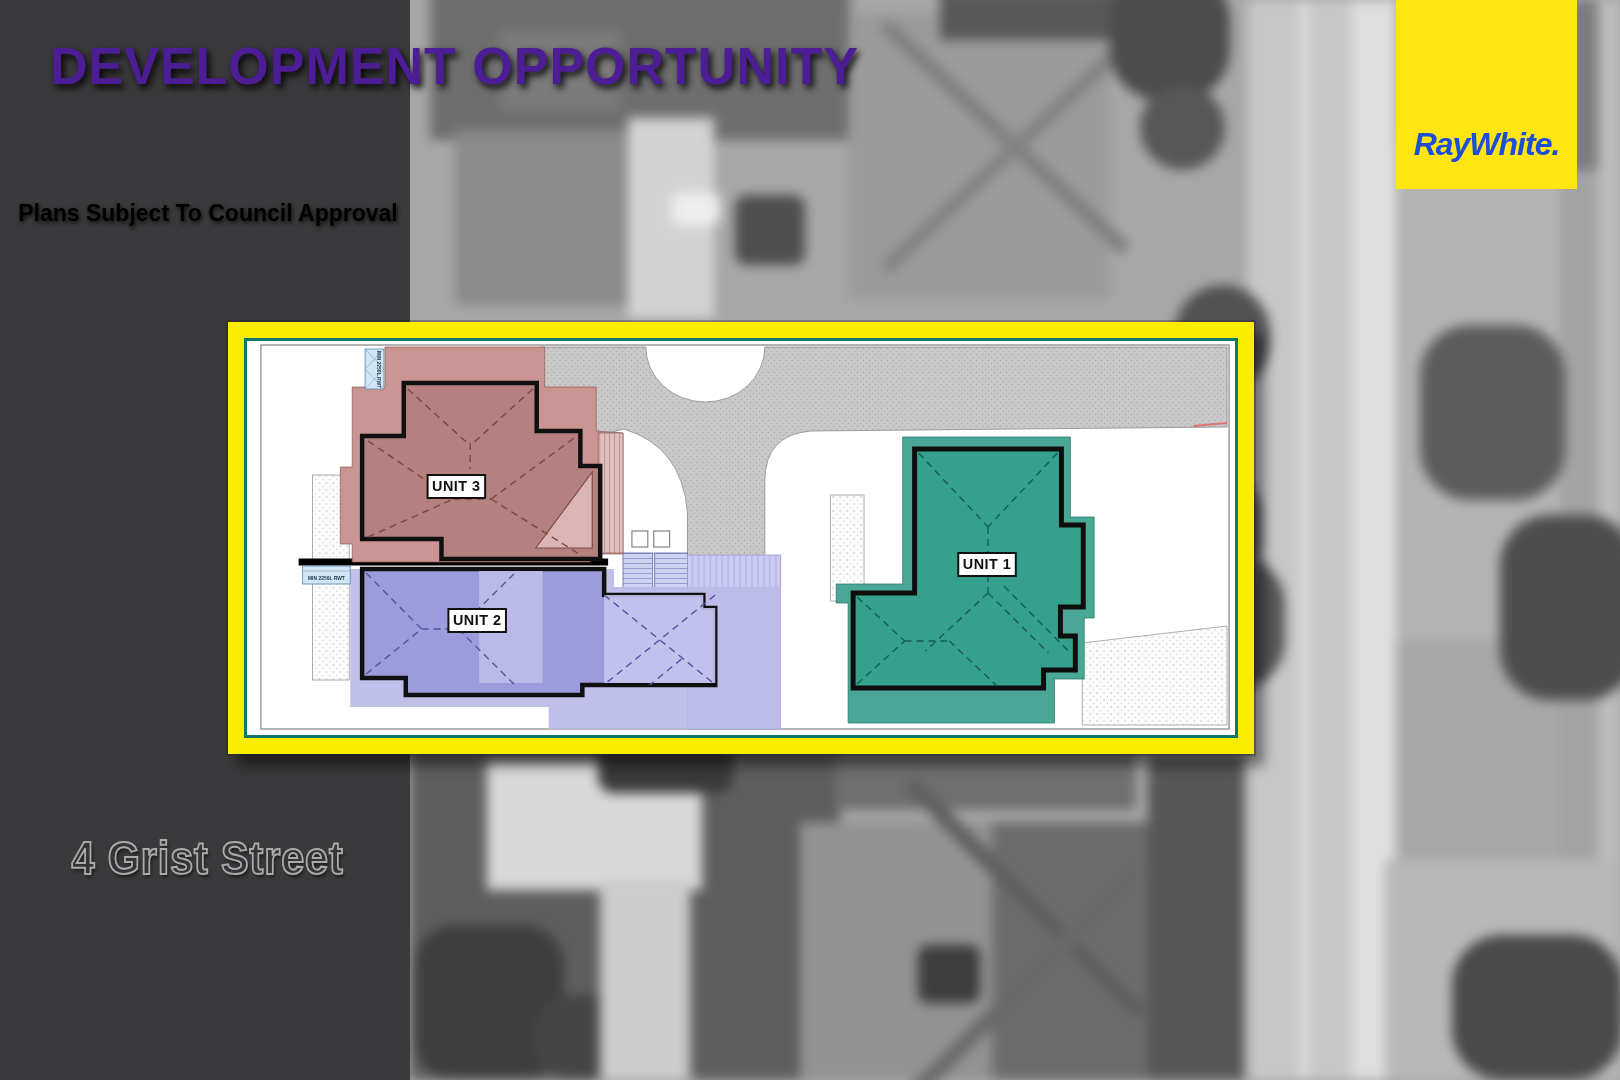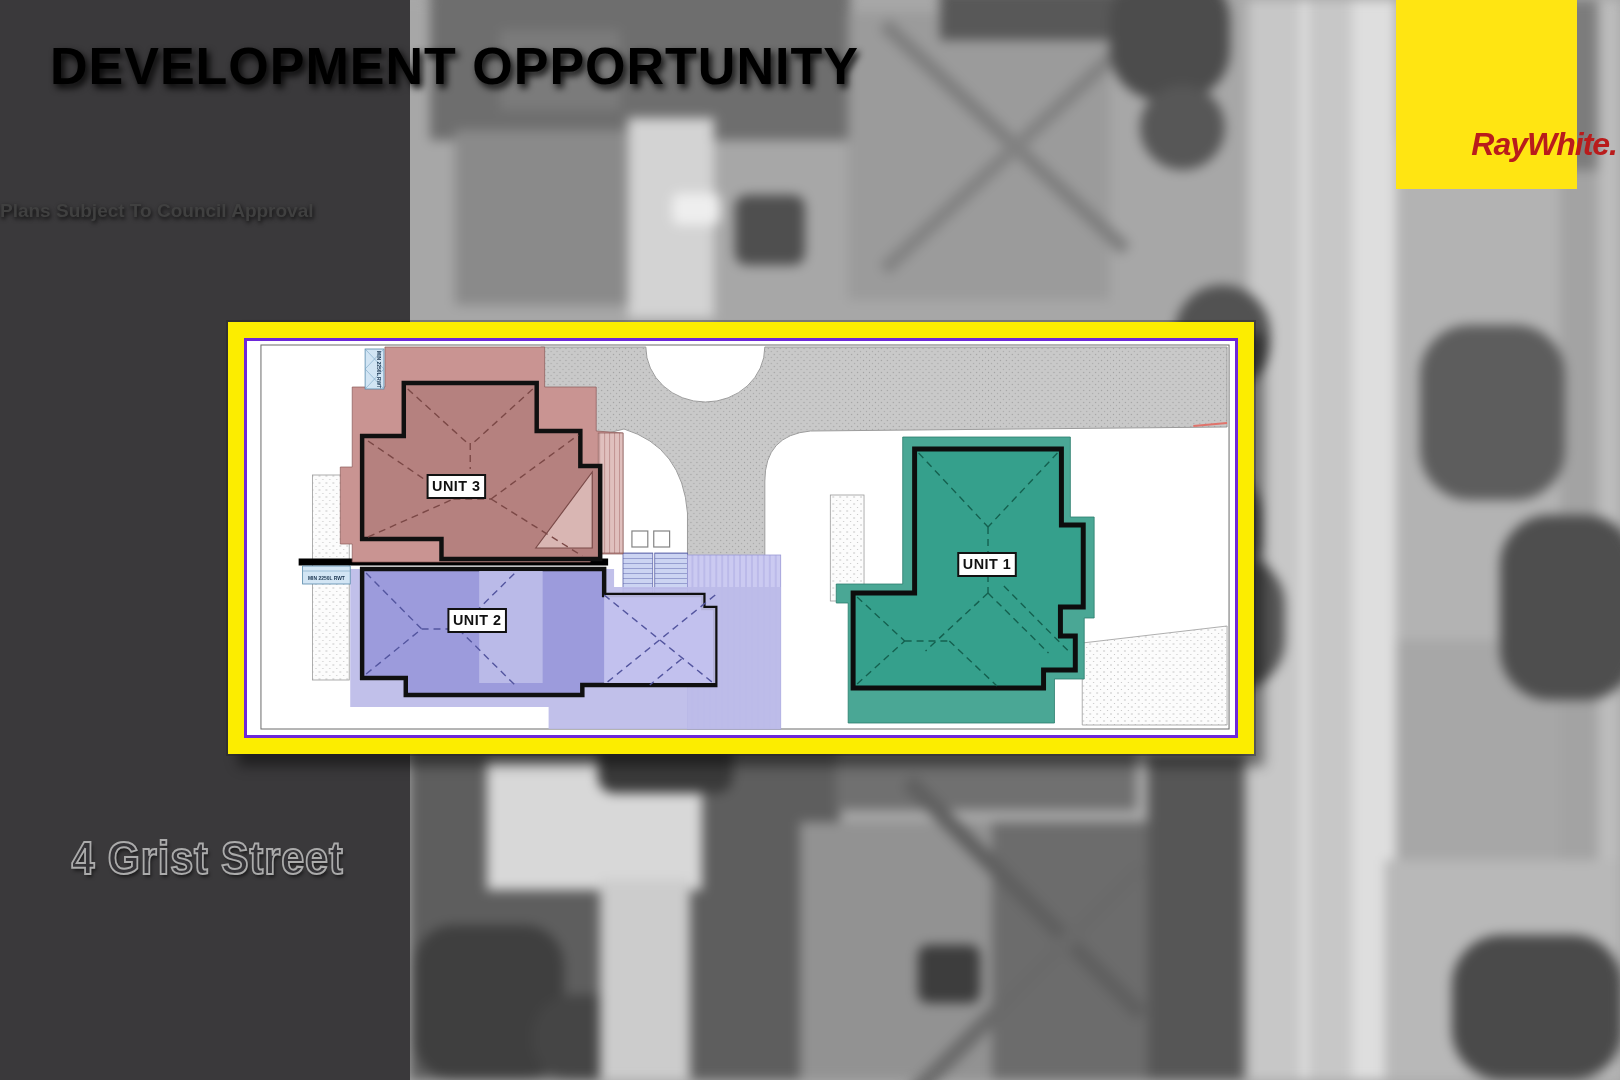--- a/index.html
+++ b/index.html
@@ -4,46 +4,46 @@
 <style>
   html,body{margin:0;padding:0;background:#222;}
   .stage{position:relative;width:1620px;height:1080px;overflow:hidden;
          font-family:"Liberation Sans", sans-serif;background:#a7a7a7;}
   
   .aerial{position:absolute;inset:0;background:#a7a7a7;filter:blur(6px);}
   .aerial .shp{position:absolute;}
   
   .panel{position:absolute;left:0;top:0;width:410px;height:1080px;background:#3a393b;z-index:2;}
   
-  .headline{position:absolute;left:50px;top:36px;z-index:5;color:#000000;font-weight:bold;
+  .headline{position:absolute;left:50px;top:36px;z-index:5;color:#4c1d95;font-weight:bold;
             font-size:52px;letter-spacing:1px;white-space:nowrap;
             text-shadow:3px 4px 7px rgba(0,0,0,.9);}
   .total-area{position:absolute;left:0;top:144px;width:412px;z-index:5;color:#fff;
               font-weight:bold;font-size:31px;text-align:center;
               text-shadow:2px 3px 5px rgba(0,0,0,.8);}
-  .approval{position:absolute;left:0;top:200px;width:416px;z-index:5;color:#404040;
-            font-weight:bold;font-size:19px;
+  .approval{position:absolute;left:0;top:200px;width:416px;z-index:5;color:#000000;
+            font-weight:bold;font-size:23px;text-align:center;
             text-shadow:1px 2px 4px rgba(0,0,0,.8);}
   
   .addr-street{position:absolute;left:0;top:830px;width:416px;z-index:5;text-align:center;}
   .addr-street span{display:inline-block;transform:scaleX(.88);transform-origin:center;
             font-weight:bold;font-size:47px;letter-spacing:1px;color:#343337;
             -webkit-text-stroke:2px #ababab;text-shadow:2px 3px 4px rgba(0,0,0,.55);}
   .addr-suburb{position:absolute;left:0;top:898px;width:416px;z-index:5;text-align:center;}
   .addr-suburb span{display:inline-block;transform:scaleX(.94);font-weight:bold;font-size:31px;
             color:#fff;letter-spacing:1px;text-shadow:1px 2px 4px rgba(0,0,0,.7);}
   
   .logo{position:absolute;left:1396px;top:0;width:181px;height:189px;background:#ffe512;z-index:6;}
-  .logo .wordmark{position:absolute;left:0;top:126px;width:100%;text-align:right;
-            font-weight:bold;font-style:italic;font-size:32px;color:#b91c1c;letter-spacing:-1px;padding-left:40px;}
+  .logo .wordmark{position:absolute;left:0;top:126px;width:100%;text-align:center;
+            font-weight:bold;font-style:italic;font-size:32px;color:#1d4ed8;letter-spacing:-1px;}
   
   .plan-frame{position:absolute;left:228px;top:322px;width:1026px;height:432px;z-index:4;
             box-sizing:border-box;border:16px solid #fced00;
             box-shadow:0 0 0 2px rgba(35,35,35,.35), 10px 12px 12px rgba(0,0,0,.45);}
-  .plan-inner{width:100%;height:100%;box-sizing:border-box;border:3px solid #6d28d9;background:#fff;padding-left:8px;}
+  .plan-inner{width:100%;height:100%;box-sizing:border-box;border:3px solid #0f766e;background:#fff;padding-left:8px;}
   .plan-inner svg{display:block;width:100%;height:100%;}
   text.unitlbl{font-family:"Liberation Sans",sans-serif;font-weight:bold;font-size:14.5px;
             letter-spacing:.5px;fill:#111;}
   text.tinylbl{font-family:"Liberation Sans",sans-serif;font-size:5px;fill:#1a3550;font-weight:bold;}
 </style>
 </head>
 <body>
 
 <div class="stage">
 

